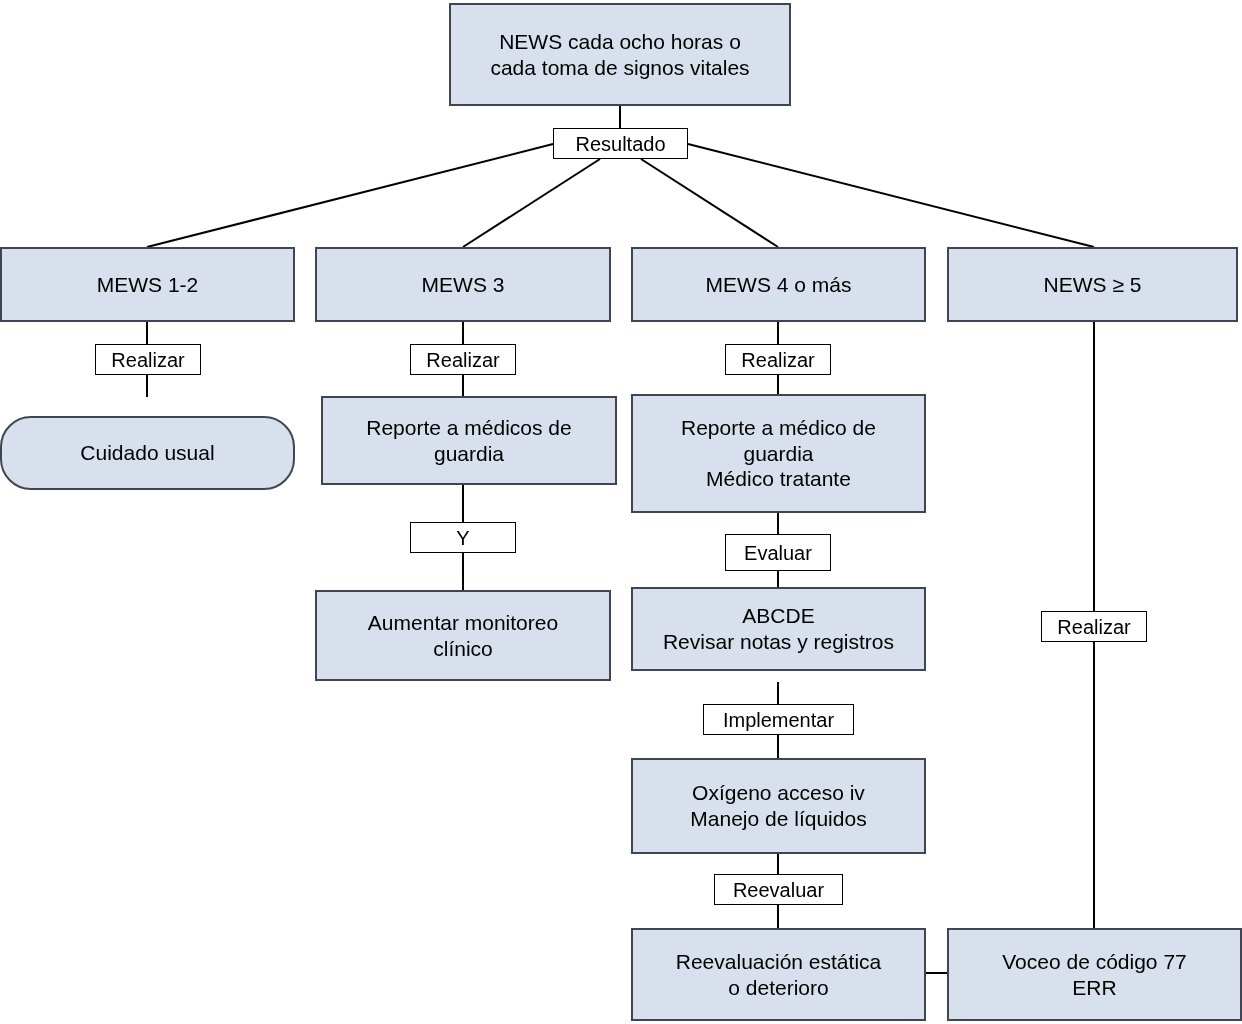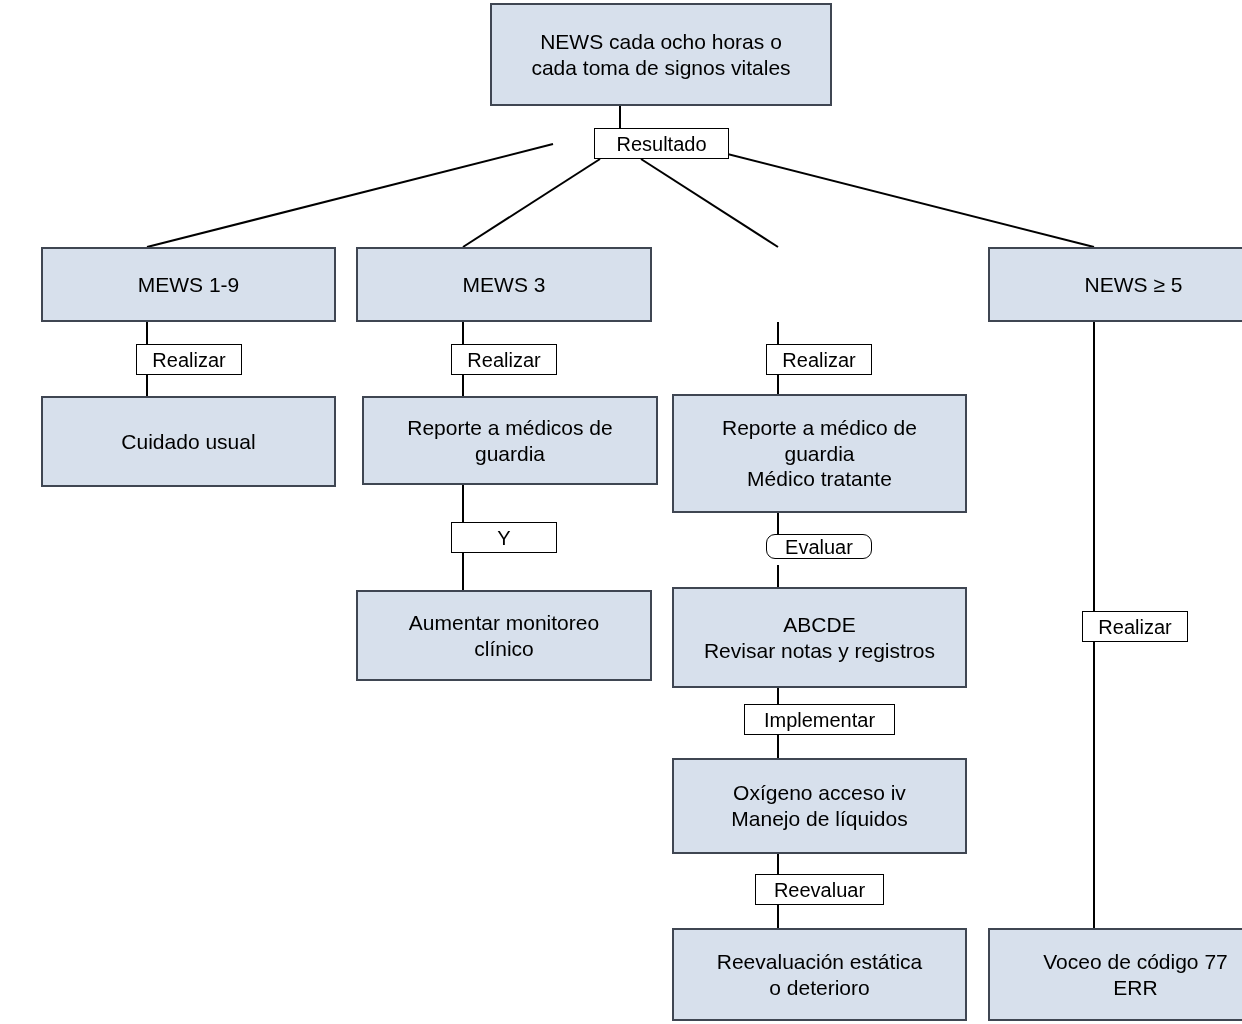--- a/index.html
+++ b/index.html
@@ -29,21 +29,20 @@
   }
   .node {
     position: absolute;
     box-sizing: border-box;
     display: flex;
     align-items: center;
     justify-content: center;
     text-align: center;
     color: #000000;
     z-index: 2;
-    margin-left: 41px;
   }
   
   .box {
     background: #d7e0ec;
     border: 2px solid #3f4652;
     font-size: 21px;
     line-height: 1.22;
     padding: 2px 8px;
   }
   
@@ -101,28 +100,28 @@
   <div class="node box" style="left:449px; top:3px; width:342px; height:103px;">
     <span class="txt">NEWS cada ocho horas o
 cada toma de signos vitales</span>
   </div>
 
   <div class="node tag" style="left:553px; top:128px; width:135px; height:31px;">
     <span class="txt">Resultado</span>
   </div>
 
   <div class="node box" style="left:0px; top:247px; width:295px; height:75px;">
-    <span class="txt">MEWS 1-9</span>
+    <span class="txt">MEWS 1-2</span>
   </div>
 
   <div class="node tag" style="left:95px; top:344px; width:106px; height:31px;">
     <span class="txt">Realizar</span>
   </div>
 
-  <div class="node box" style="left:0px; top:396px; width:295px; height:91px;">
+  <div class="node box" style="left:0px; top:416px; width:295px; height:74px;border-radius:31px;">
     <span class="txt">Cuidado usual</span>
   </div>
 
   <div class="node box" style="left:315px; top:247px; width:296px; height:75px;">
     <span class="txt">MEWS 3</span>
   </div>
 
   <div class="node tag" style="left:410px; top:344px; width:106px; height:31px;">
     <span class="txt">Realizar</span>
   </div>
@@ -134,36 +133,39 @@
 
   <div class="node tag" style="left:410px; top:522px; width:106px; height:31px;">
     <span class="txt">Y</span>
   </div>
 
   <div class="node box" style="left:315px; top:590px; width:296px; height:91px;">
     <span class="txt">Aumentar monitoreo
 clínico</span>
   </div>
 
+  <div class="node box" style="left:631px; top:247px; width:295px; height:75px;">
+    <span class="txt">MEWS 4 o más</span>
+  </div>
 
   <div class="node tag" style="left:725px; top:344px; width:106px; height:31px;">
     <span class="txt">Realizar</span>
   </div>
 
   <div class="node box" style="left:631px; top:394px; width:295px; height:119px;">
     <span class="txt">Reporte a médico de
 guardia
 Médico tratante</span>
   </div>
 
-  <div class="node tag" style="left:725px; top:534px; width:106px; height:25px;border-radius:9px;">
+  <div class="node tag" style="left:725px; top:534px; width:106px; height:37px;">
     <span class="txt">Evaluar</span>
   </div>
 
-  <div class="node box" style="left:631px; top:587px; width:295px; height:101px;">
+  <div class="node box" style="left:631px; top:587px; width:295px; height:84px;">
     <span class="txt">ABCDE
 Revisar notas y registros</span>
   </div>
 
   <div class="node tag" style="left:703px; top:704px; width:151px; height:31px;">
     <span class="txt">Implementar</span>
   </div>
 
   <div class="node box" style="left:631px; top:758px; width:295px; height:96px;">
     <span class="txt">Oxígeno acceso iv

